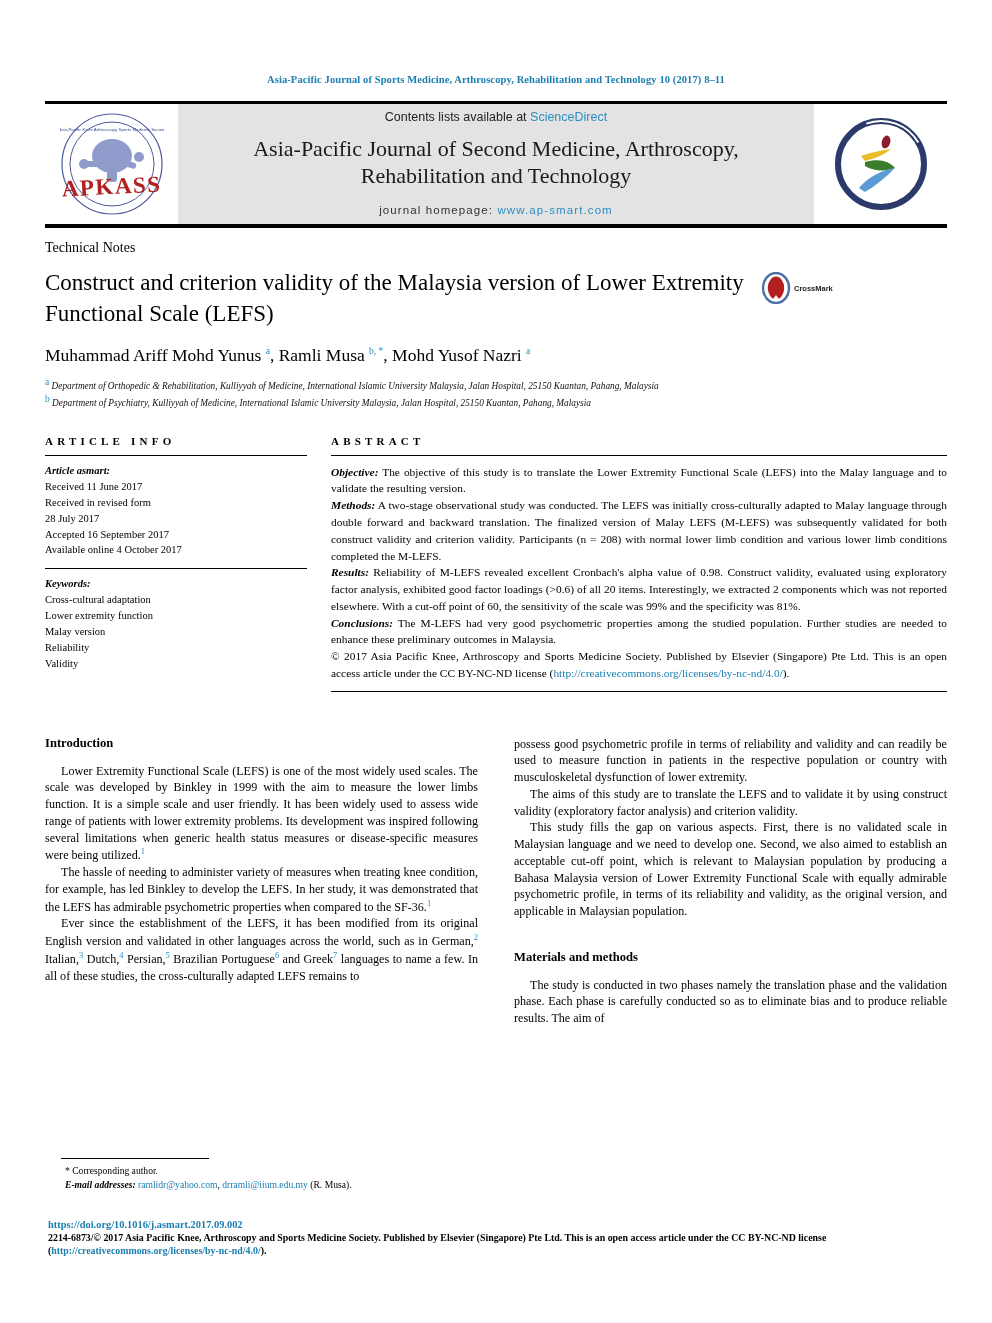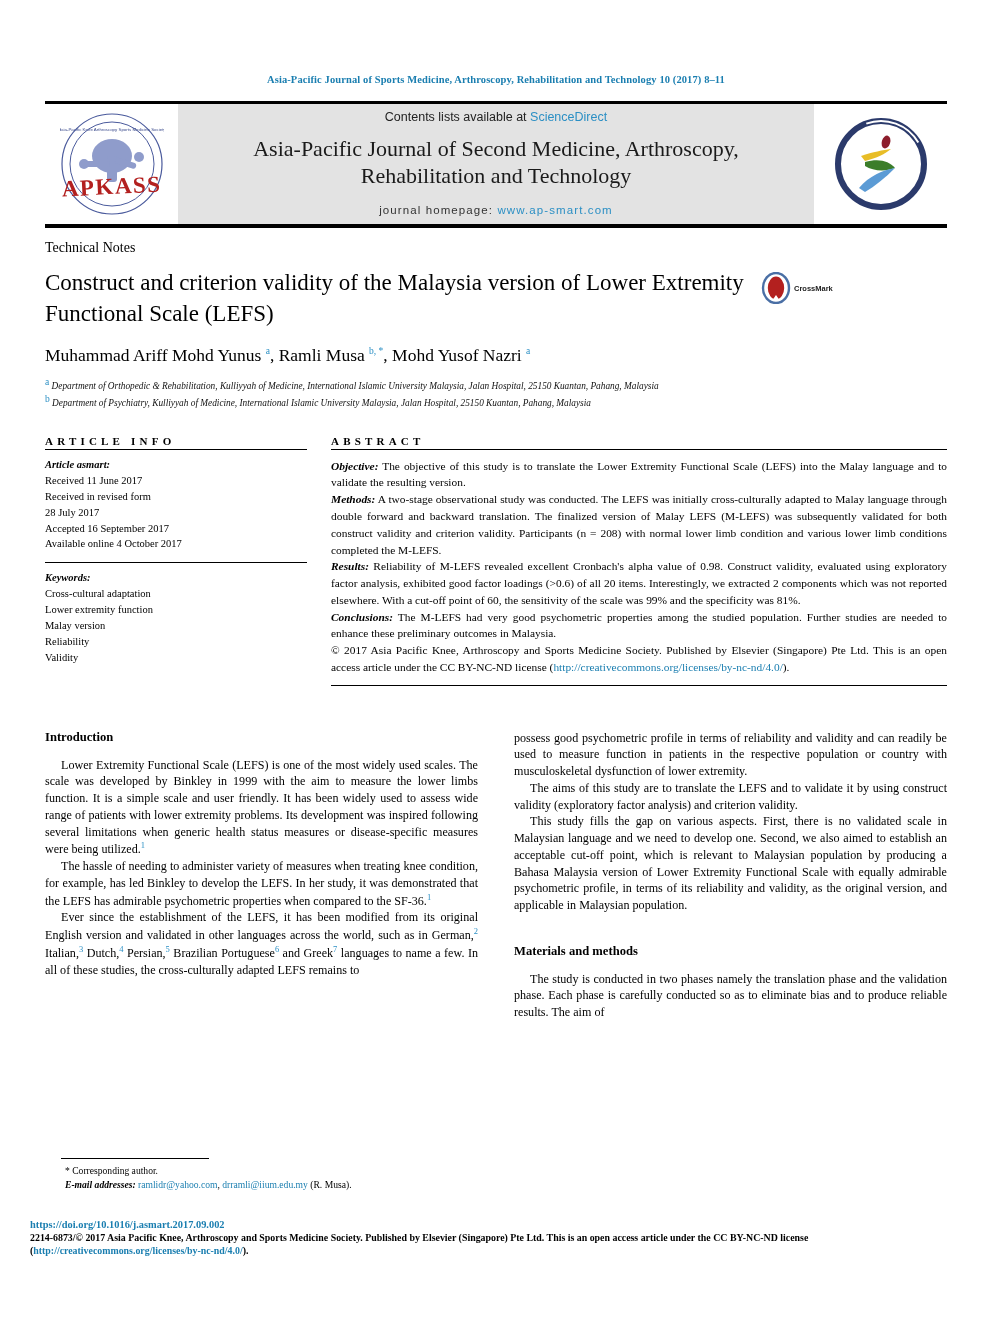--- a/index.html
+++ b/index.html
@@ -142,21 +142,21 @@
     margin-top: 24px;
     gap: 24px;
   }
   .col-info { width: 262px; flex: none; }
   .col-abstract { flex: 1; }
   .sec-label {
     font-family: "Liberation Serif", serif;
     font-size: 11px;
     font-weight: bold;
     letter-spacing: 4.2px;
-    margin-bottom: 2px;
+    margin-bottom: 8px;
   }
   .rule { border-top: 1.6px solid #000; }
   .info-block {
     font-size: 10.5px;
     line-height: 1.52;
     padding-top: 7px;
   }
   .info-block .hdr { font-style: italic; font-weight: bold; }
   .info-divider {
     border-top: 1px solid #000;
@@ -216,21 +216,21 @@
     font-size: 9.6px;
     line-height: 1.45;
     padding-left: 10px;
     text-indent: -6px;
   }
   .footnote .ital { font-style: italic; font-weight: bold; }
   a.link, .link { color: #1a7eb0; text-decoration: none; }
 
   .page-footer {
     position: absolute;
-    left: 30px;
+    left: 48px;
     top: 1219px;
     width: 902px;
   }
   .doi {
     color: #1a7eb0;
     font-size: 10.4px;
     font-weight: bold;
     margin-bottom: 1px;
   }
   .copyline {

